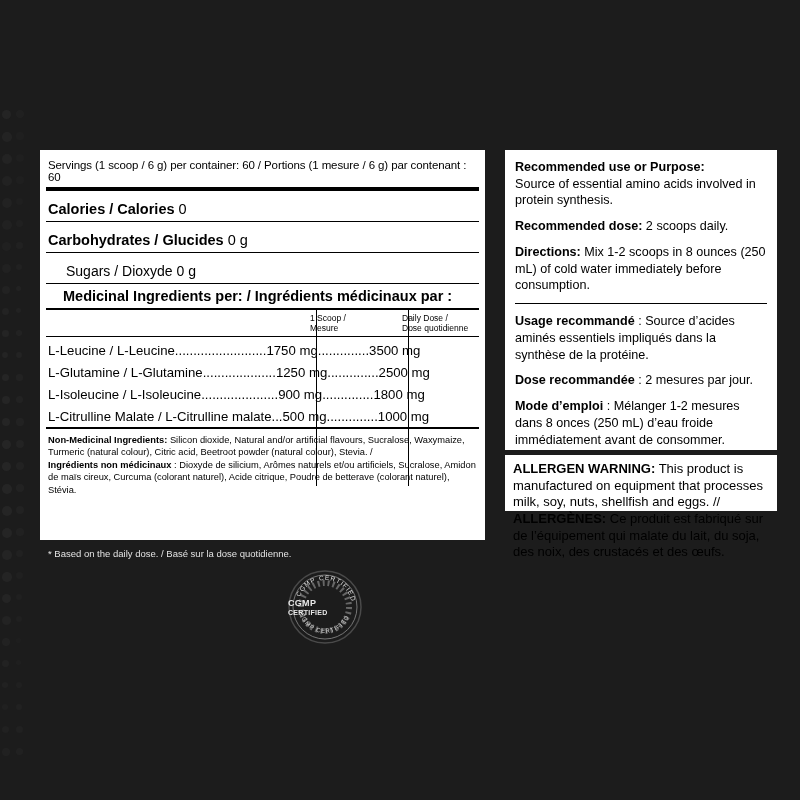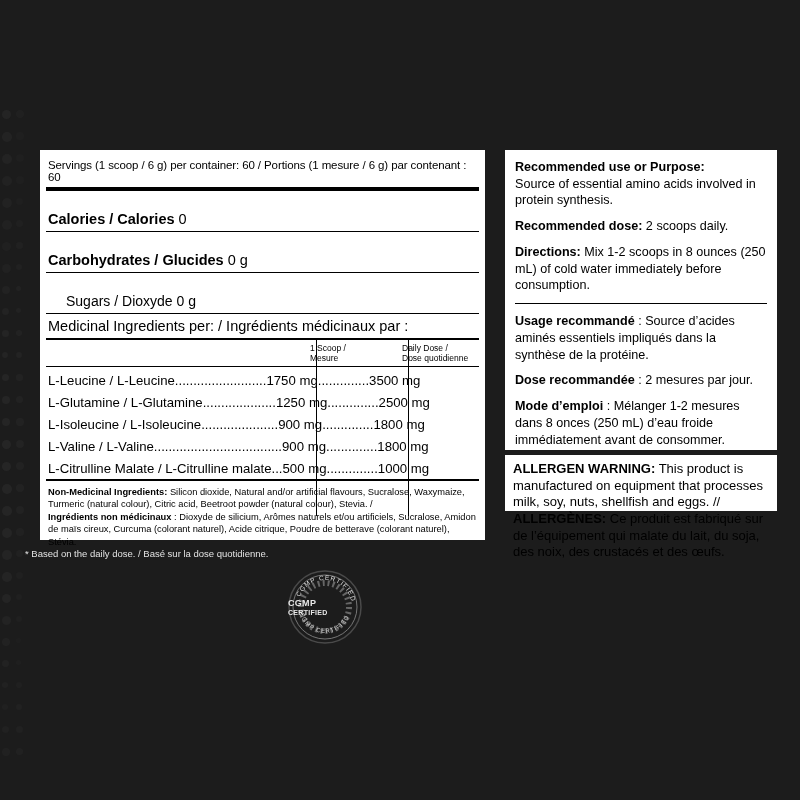--- a/index.html
+++ b/index.html
@@ -40,28 +40,28 @@
   .servings {
     font-size: 11.5px;
     padding: 3px 8px 4px 8px;
     letter-spacing: -0.1px;
   }
   .rule-thin { height: 1px; background: #000; margin: 0 6px; }
   .rule-med { height: 2px; background: #000; margin: 0 6px; }
   .rule-thick { height: 4px; background: #000; margin: 0 6px; }
   .row-line {
     font-size: 14.5px;
-    padding: 20px 8px 4px 8px;
+    padding: 10px 8px 4px 8px;
   }
   .row-line.bold { font-weight: bold; }
   .row-line .val { font-weight: normal; }
   .row-line.indent { padding-left: 26px; font-size: 14px; }
   .med-head {
-    font-size: 14.5px; font-weight: normal;
-    padding: 4px 8px 4px 8px;
+    font-size: 14.5px; font-weight: bold;
+    padding: 4px 8px 4px 23px;
   }
   .col-head {
     position: relative;
     height: 26px;
     font-size: 8.5px;
     line-height: 1.15;
   }
   .col-head .c1 { position: absolute; left: 270px; top: 4px; }
   .col-head .c2 { position: absolute; left: 362px; top: 4px; }
   .vline {
@@ -216,33 +216,32 @@
       <div class="vline" style="left:368px;"></div>
       <div class="c1">1 Scoop /<br>Mesure</div>
       <div class="c2">Daily Dose /<br>Dose quotidienne</div>
     </div>
     <div class="rule-thin"></div>
 
     <div class="ing-list">
       <div class="ing">L-Leucine / L-Leucine.........................1750 mg..............3500 mg</div>
       <div class="ing">L-Glutamine / L-Glutamine....................1250 mg..............2500 mg</div>
       <div class="ing">L-Isoleucine / L-Isoleucine.....................900 mg..............1800 mg</div>
-      <div class="ing">L-Valine / L-Valine...................................900 mg..............1800 mg</div>
       <div class="ing">L-Citrulline Malate / L-Citrulline malate...500 mg..............1000 mg</div>
     </div>
     <div class="rule-med"></div>
 
     <div class="nonmed">
       <b>Non-Medicinal Ingredients:</b><span> Silicon dioxide, Natural and/or artificial flavours, Sucralose, Waxymaize, Turmeric (natural colour), Citric acid, Beetroot powder (natural colour), Stevia. /</span>
       <br>
       <b>Ingrédients non médicinaux</b><span> : Dioxyde de silicium, Arômes naturels et/ou artificiels, Sucralose, Amidon de maïs cireux, Curcuma (colorant naturel), Acide citrique, Poudre de betterave (colorant naturel), Stévia.</span>
     </div>
   </div>
 
-  <div style="position:absolute;left:25px;top:548px;width:445px;color:#e3e3e3;font-size:9.5px;">* Based on the daily dose. / Basé sur la dose quotidienne.</div>
+  <div style="position:absolute;left:48px;top:548px;width:445px;color:#e3e3e3;font-size:9.5px;">* Based on the daily dose. / Basé sur la dose quotidienne.</div>
 
   <div class="panel" id="right-panel">
 
     <div class="use-block">
       <b>Recommended use or Purpose:</b><br><span> Source of essential amino acids involved in protein synthesis.</span>
     </div>
 
     <div class="use-block">
       <b>Recommended dose:</b><span> 2 scoops daily.</span>
     </div>

